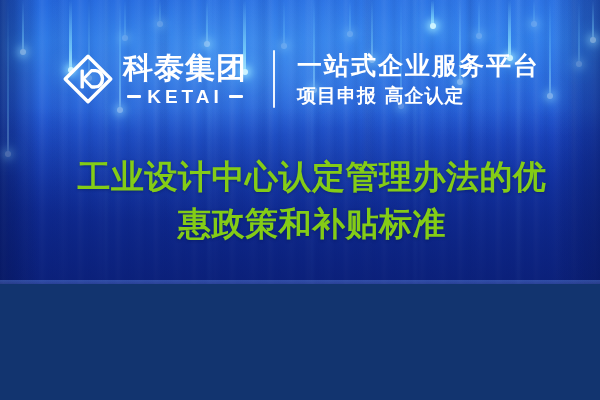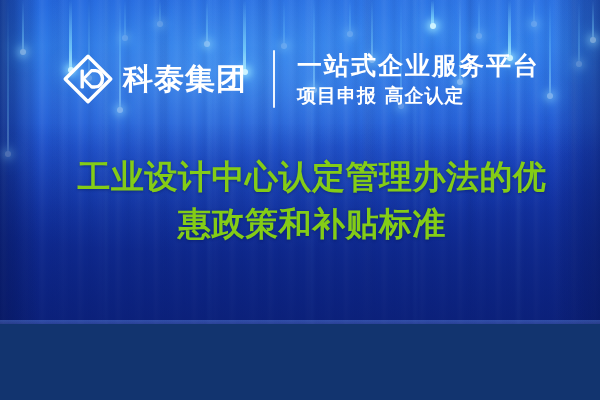--- a/index.html
+++ b/index.html
@@ -1,21 +1,21 @@
 <!DOCTYPE html>
 <html><head>
 <meta charset="utf-8">
 <style>
   * { margin:0; padding:0; box-sizing:border-box; }
   html,body{ width:600px; height:400px; overflow:hidden; background:#12346f; }
   body{ font-family:"Liberation Sans","DejaVu Sans",sans-serif; }
 
   .banner{
     position:relative;
-    width:600px; height:324px;
+    width:600px; height:284px;
     overflow:hidden;
     background:#1b44c8;
   }
 
   
   .bg-base{
     position:absolute; inset:0;
     background:
       linear-gradient(180deg,
         #1f5fd8 0%,
@@ -198,20 +198,25 @@
           <path d="M26 4.6 L47.4 26 L26 47.4 L4.6 26 Z" fill="none" stroke="#ffffff" stroke-width="0"></path>
           <g fill="#ffffff">
             <rect x="18.5" y="16.5" width="3.4" height="19" rx="1.2"></rect>
             <path d="M33.2 16.0 L23.6 25.8 L33.2 35.6 L29.0 35.6 L20.4 26.6 L20.4 25.0 L29.0 16.0 Z"></path>
             <path d="M29.6 16.0 h4.0 a8.6 9.8 0 0 1 0 19.6 h-4.0 v-3.3 h3.6 a5.6 6.5 0 0 0 0 -13.0 h-3.6 z"></path>
           </g>
         </svg>
       </span>
       <span class="brand-text">
         <span class="brand-cn">科泰集团</span>
+        <span class="brand-en">
+          <i class="dash"></i>
+          <span class="word">KETAI</span>
+          <i class="dash"></i>
+        </span>
       </span>
     </div>
 
     <div class="divider"></div>
 
     <div class="slogan">
       <span class="slogan-main">一站式企业服务平台</span>
       <span class="slogan-sub">项目申报 高企认定</span>
     </div>
 

